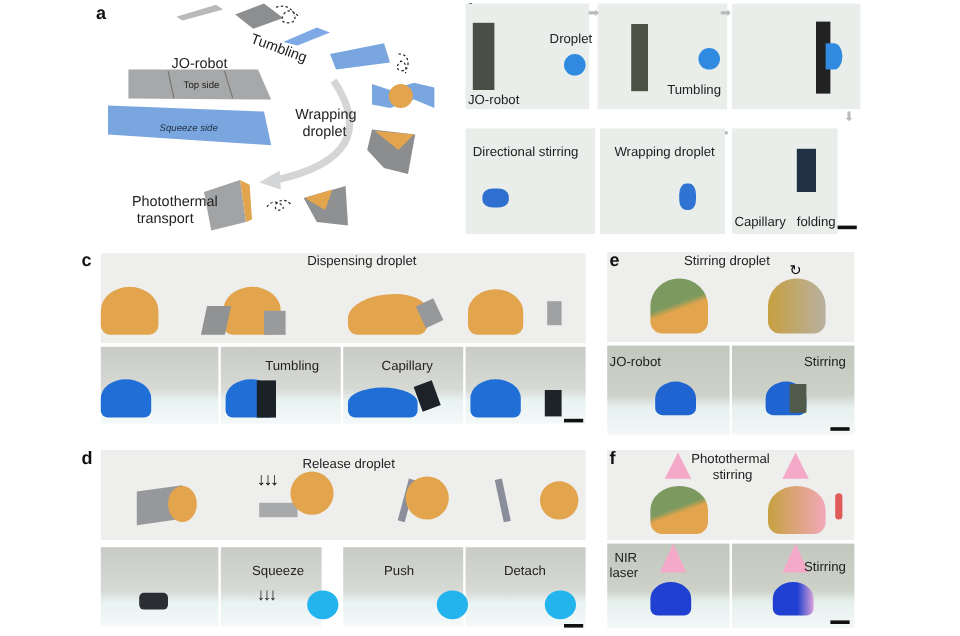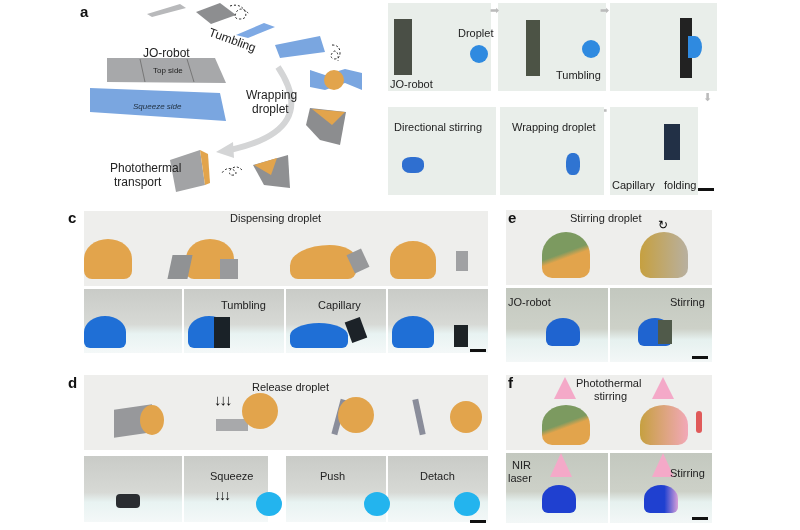--- a/index.html
+++ b/index.html
@@ -101,21 +101,21 @@
   <div class="abs panelbg" style="left:0;top:0;width:404px;height:75px">
     <div class="abs" style="left:0;top:28px;width:48px;height:40px;border-radius:50% 50% 8px 8px;background:#e2a44c"></div>
     <div class="abs" style="left:102px;top:28px;width:48px;height:40px;border-radius:50% 50% 8px 8px;background:#e2a44c"></div>
     <div class="abs" style="left:206px;top:34px;width:66px;height:34px;border-radius:60% 40% 8px 8px;background:#e2a44c"></div>
     <div class="abs" style="left:306px;top:30px;width:46px;height:38px;border-radius:50% 50% 8px 8px;background:#e2a44c"></div>
     <div class="abs" style="left:86px;top:44px;width:20px;height:24px;background:#909294;transform:skewX(-12deg)"></div>
     <div class="abs" style="left:136px;top:48px;width:18px;height:20px;background:#999a9c"></div>
     <div class="abs" style="left:266px;top:40px;width:16px;height:20px;background:#97989a;transform:rotate(-25deg)"></div>
     <div class="abs" style="left:372px;top:40px;width:12px;height:20px;background:#a0a1a3"></div>
   </div>
-  <div class="abs t" style="left:146px;top:1px">Dispensing droplet</div>
+  <div class="abs t" style="left:172px;top:1px">Dispensing droplet</div>
   <div class="abs lbl" style="left:-16px;top:-2px">c</div>
 
   <div class="abs photo" style="left:0;top:78px;width:98px;height:64px">
     <div class="abs" style="left:0;top:27px;width:42px;height:32px;border-radius:50% 50% 6px 6px;background:#1f6fd6"></div>
   </div>
   <div class="abs photo" style="left:100px;top:78px;width:100px;height:64px">
     <div class="abs t" style="left:37px;top:10px">Tumbling</div>
     <div class="abs" style="left:4px;top:27px;width:42px;height:32px;border-radius:50% 50% 6px 6px;background:#1f6fd6"></div>
     <div class="abs" style="left:30px;top:28px;width:16px;height:31px;background:#1a2228"></div>
   </div>

